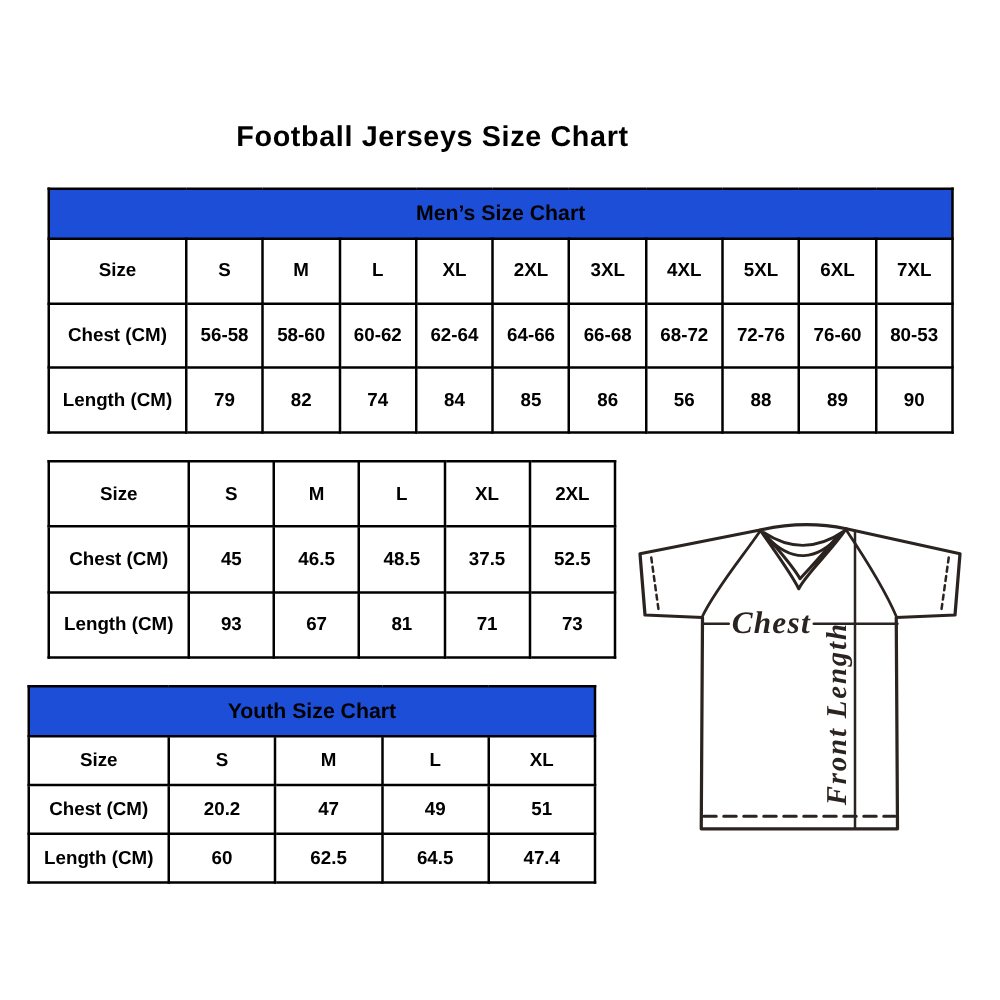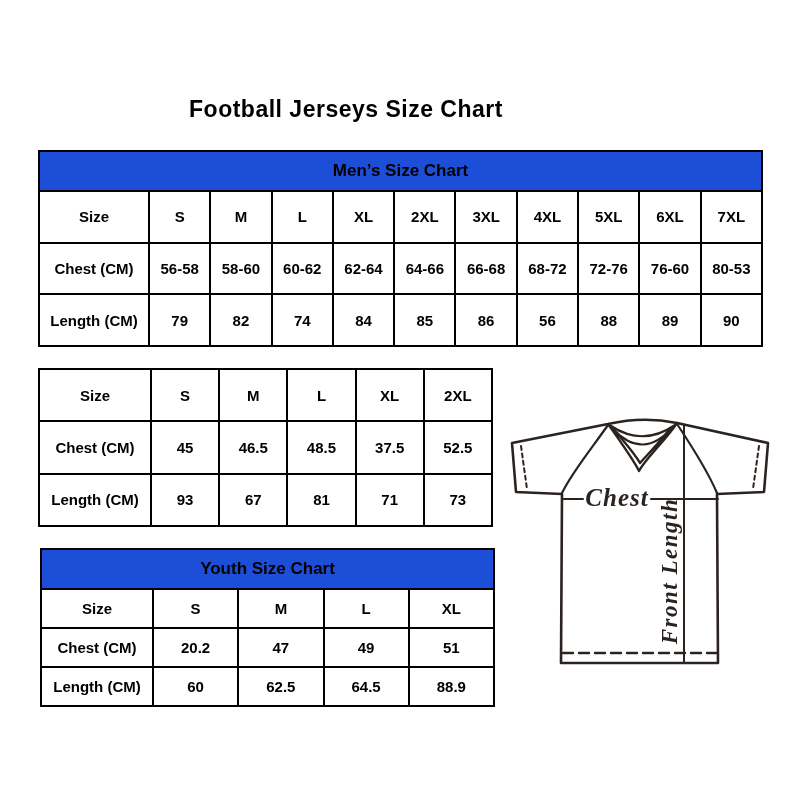--- a/index.html
+++ b/index.html
@@ -18,21 +18,21 @@
   }
   .tbl td{
     border:2px solid #000;text-align:center;vertical-align:middle;
     font-weight:700;font-size:15px;padding:0;background:#fff;
   }
   .tbl tr.hdr td{
     background:#1d4ed8;font-size:17px;height:38px;
   }
   .tbl-mens{left:38px;top:150px;width:725px;height:197px;}
   .tbl-womens{left:38px;top:368px;width:455px;height:159px;}
-  .tbl-youth{left:40px;top:548px;width:455px;height:159px;}
+  .tbl-youth{left:22px;top:548px;width:455px;height:159px;}
   .col-label-m{width:110px;}
   .col-label-s{width:112px;}
   .jersey{position:absolute;left:503px;top:403px;width:272px;height:272px;}
   .jersey text{
     font-family:"Liberation Serif",serif;font-style:italic;font-weight:700;
   }
 </style>
 </head>
 <body>
 
@@ -150,21 +150,21 @@
         <td>20.2</td>
         <td>47</td>
         <td>49</td>
         <td>51</td>
       </tr>
       <tr>
         <td>Length (CM)</td>
         <td>60</td>
         <td>62.5</td>
         <td>64.5</td>
-        <td>88.9</td>
+        <td>47.4</td>
       </tr>
       </tbody>
     </table>
   </div>
 
   <svg class="jersey" viewBox="503 403 272 272" xmlns="http://www.w3.org/2000/svg">
     <g stroke="#2b2320" fill="none" stroke-linejoin="round" stroke-linecap="round">
 
       <path fill="#ffffff" stroke-width="2.6" d="M608,424 L512,443 L516,492 L562,494 L561,663 L718,663 L717,494 L764,492 L768,443 L677,423 Q643,416 608,424 Z"></path>
 

